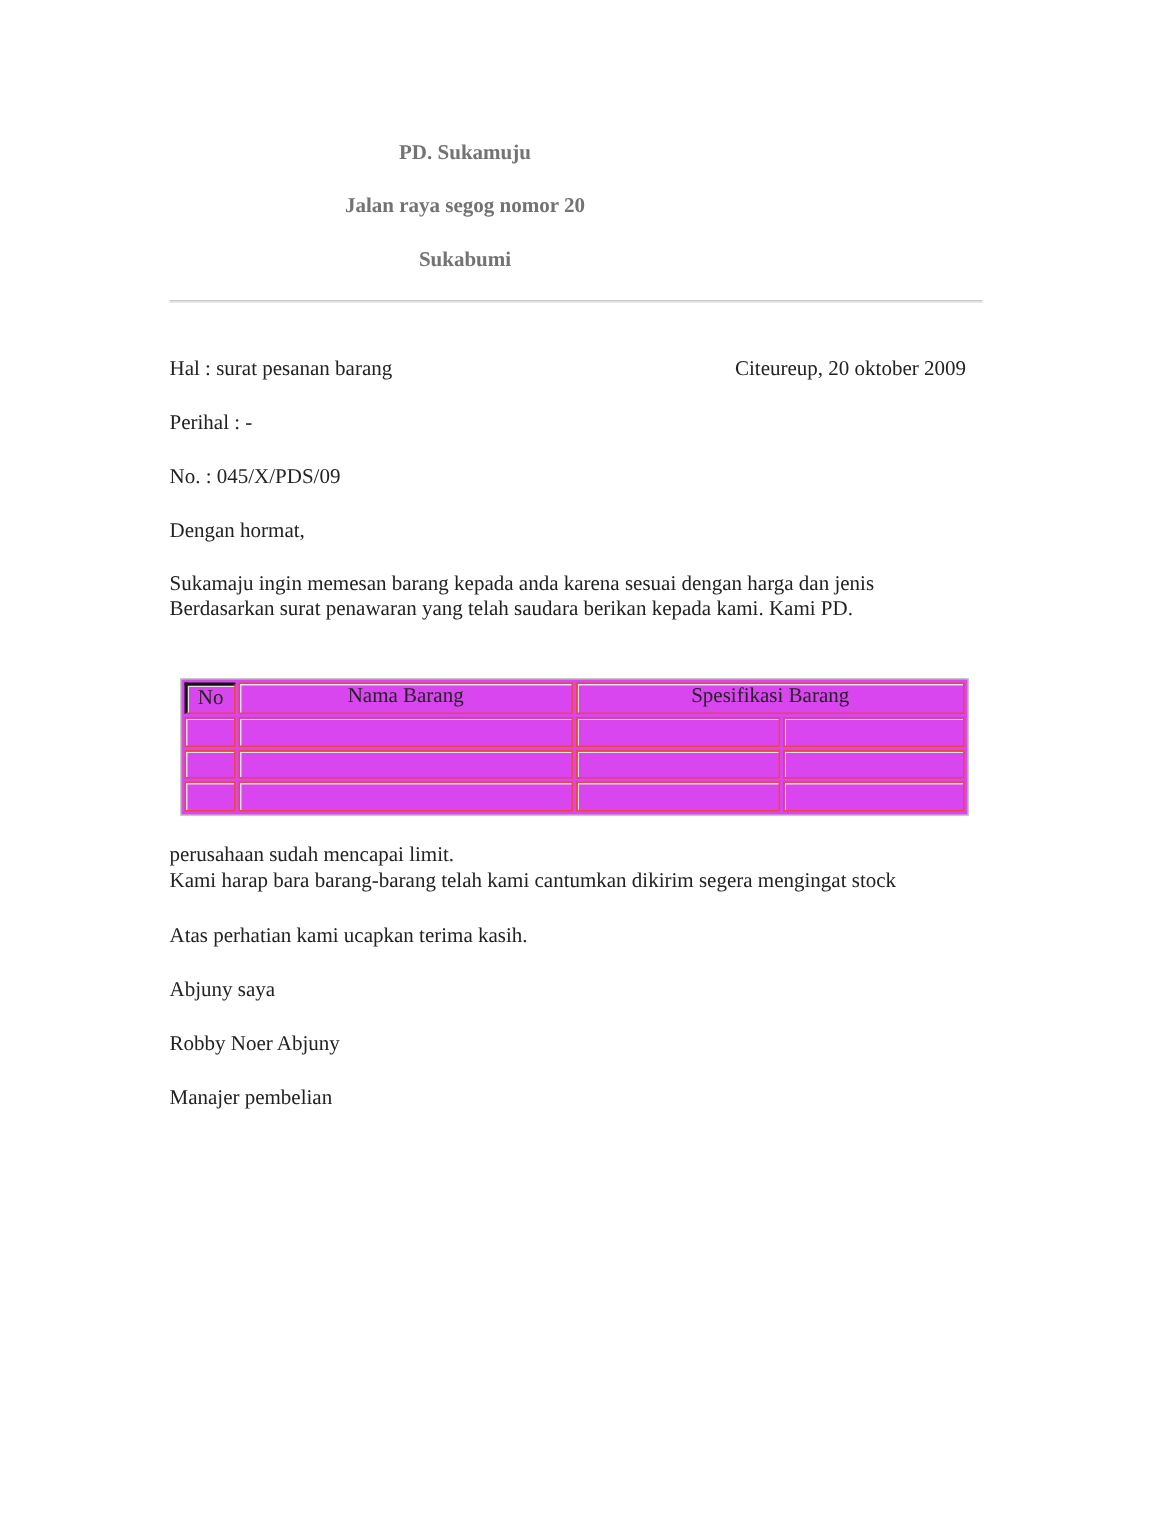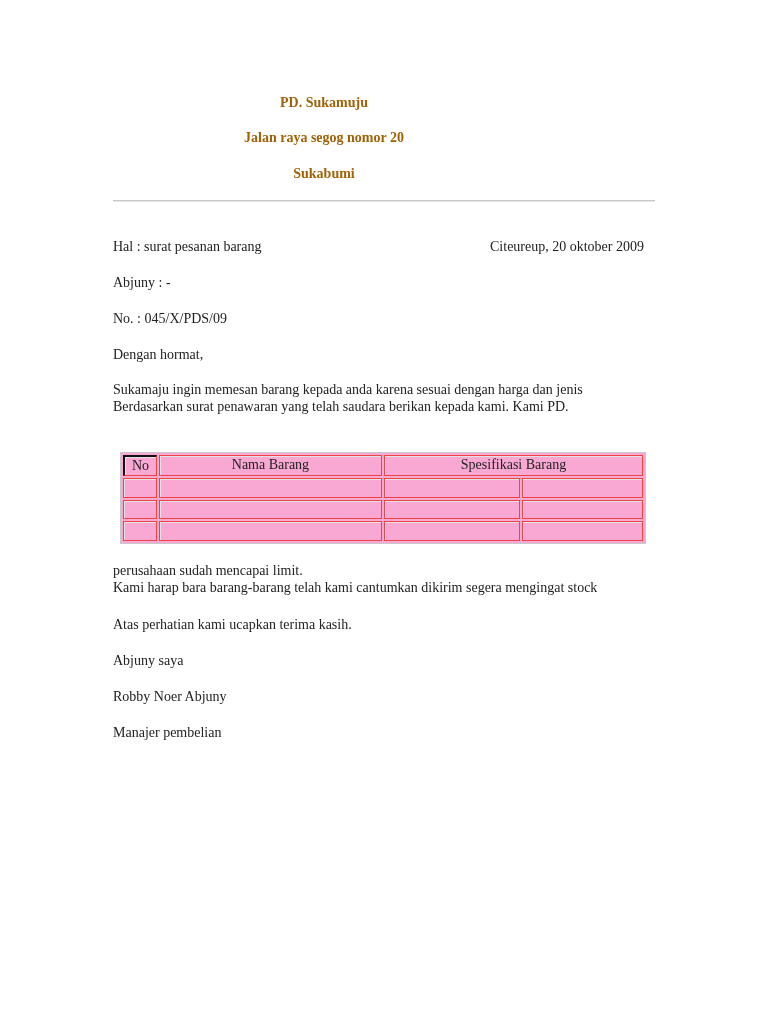--- a/index.html
+++ b/index.html
@@ -11,26 +11,26 @@
       width: 768px;
       height: 1024px;
       position: relative;
       overflow: hidden;
       font-family: "Liberation Serif", "DejaVu Serif", serif;
       color: #222222;
       font-size: 14px;
     }
     .center-line {
       position: absolute;
-      left: 16px;
+      left: 2px;
       width: 616px;
       text-align: center;
       font-weight: bold;
       font-size: 14px;
-      color: #a16207;
+      color: #737373;
     }
     .hr {
       position: absolute;
       left: 113px;
       top: 200px;
       width: 542px;
       height: 0;
       border-top: 1px solid #c8c8c8;
       border-bottom: 1px solid #e6e6e6;
     }
@@ -59,21 +59,21 @@
 
     table.order {
       position: absolute;
       left: 120px;
       top: 452px;
       width: 526px;
       height: 92px;
       border: 1px solid #c8c8c8;
       border-collapse: separate;
       border-spacing: 2px;
-      background: #f9a8d4;
+      background: #d946ef;
     }
     table.order td, table.order th {
       border: 1px solid #ef4444;
       box-shadow: inset 1px 1px 0 #e2e2e2;
       font-weight: normal;
       font-size: 14px;
       color: #222;
       padding: 0;
       height: 17px;
       text-align: center;
@@ -89,21 +89,21 @@
 <div>
 
   <div class="center-line" style="top:95px;">PD. Sukamuju</div>
   <div class="center-line" style="top:130px;">Jalan raya segog nomor 20</div>
   <div class="center-line" style="top:166px;">Sukabumi</div>
 
   <div class="hr"></div>
 
   <div class="line" style="top:238px;">Hal : surat pesanan barang</div>
   <div class="right-line" style="top:238px;">Citeureup, 20 oktober 2009</div>
-  <div class="line" style="top:274px;">Abjuny : -</div>
+  <div class="line" style="top:274px;">Perihal : -</div>
   <div class="line" style="top:310px;">No. : 045/X/PDS/09</div>
   <div class="line" style="top:346px;">Dengan hormat,</div>
 
   <div class="para" style="top:381px;">
     <span>Sukamaju ingin memesan barang kepada anda karena sesuai dengan harga dan jenis</span>
     <span>Berdasarkan surat penawaran yang telah saudara berikan kepada kami. Kami PD.</span>
   </div>
 
   <table class="order">
     <colgroup>

